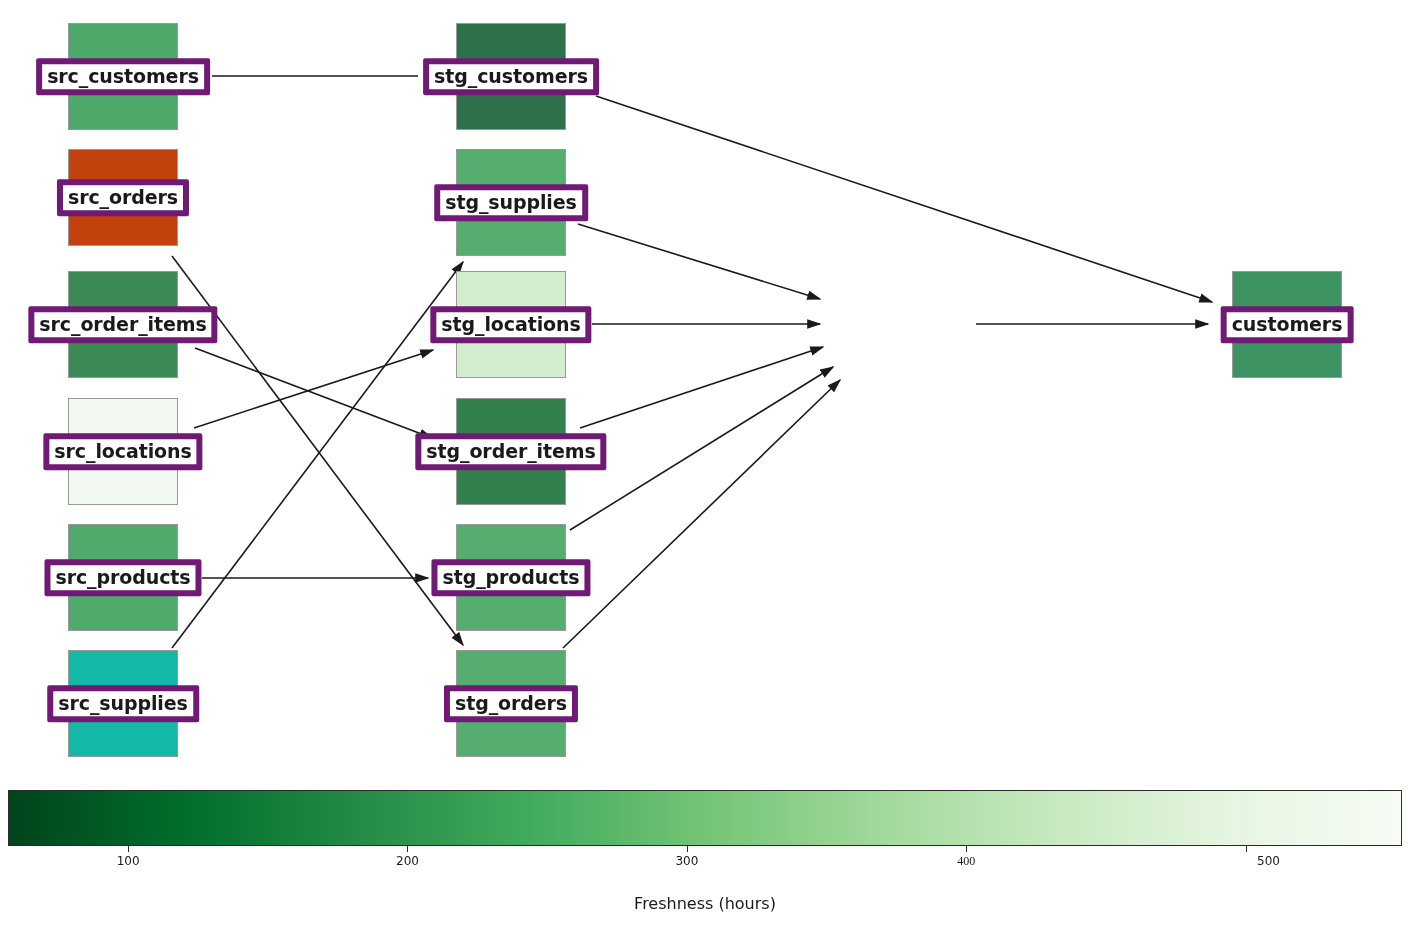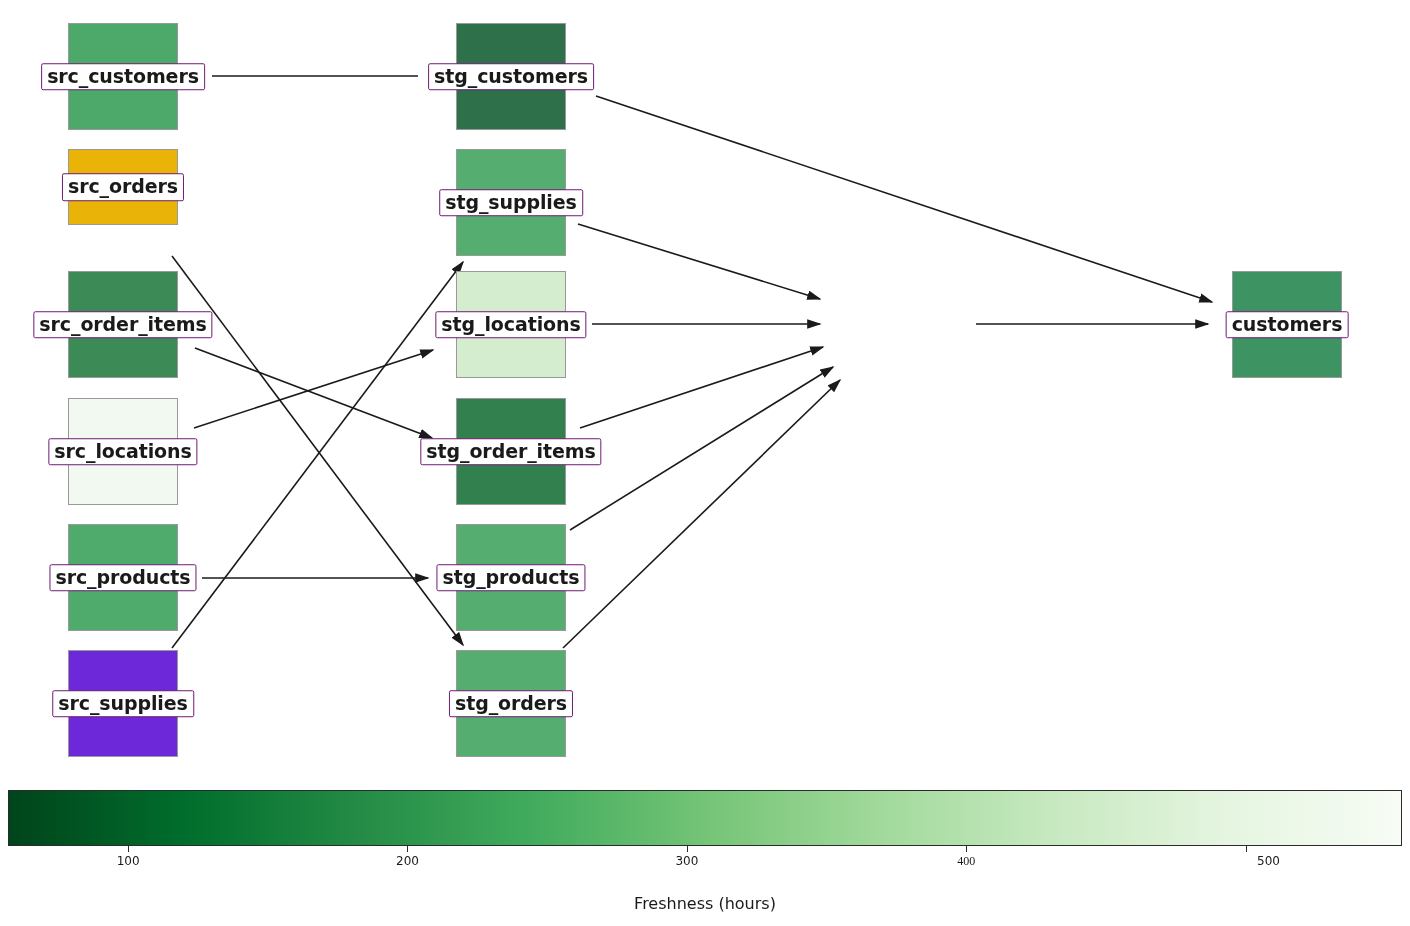--- a/index.html
+++ b/index.html
@@ -40,21 +40,21 @@
     align-items: center;
     justify-content: center;
   }
   .node-label {
     position: absolute;
     left: 50%;
     top: 50%;
     transform: translate(-50%, -50%);
     white-space: nowrap;
     background: #ffffff;
-    border: 1px solid #701a75;
+    border: 6px solid #701a75;
     border-radius: 2px;
     padding: 2px 5px 3px 5px;
     font-family: "DejaVu Sans", "Liberation Sans", sans-serif;
     font-size: 19px;
     font-weight: bold;
     color: #1a1a1a;
     line-height: 1.08;
     letter-spacing: -0.1px;
   }
   
@@ -146,37 +146,37 @@
 
       <line x1="596" y1="96" x2="1212" y2="302" stroke="#1a1a1a" stroke-width="1.6" marker-end="url(#arrowhead)"></line>
 
       <line x1="976" y1="324" x2="1208" y2="324" stroke="#1a1a1a" stroke-width="1.6" marker-end="url(#arrowhead)"></line>
     </svg>
 
     <div class="node" style="left:68px; top:23px; width:110px; height:107px; background:#4ca96a;">
       <span class="node-label">src_customers</span>
     </div>
 
-    <div class="node" style="left:68px; top:149px; width:110px; height:76px; background:#eab308;">
+    <div class="node" style="left:68px; top:149px; width:110px; height:97px; background:#c2410c;">
       <span class="node-label">src_orders</span>
     </div>
 
     <div class="node" style="left:68px; top:271px; width:110px; height:107px; background:#3c8a56;">
       <span class="node-label">src_order_items</span>
     </div>
 
     <div class="node" style="left:68px; top:524px; width:110px; height:107px; background:#4fab6c;">
       <span class="node-label">src_products</span>
     </div>
 
     <div class="node" style="left:68px; top:398px; width:110px; height:107px; background:#f2f9f1;">
       <span class="node-label">src_locations</span>
     </div>
 
-    <div class="node" style="left:68px; top:650px; width:110px; height:107px; background:#6d28d9;">
+    <div class="node" style="left:68px; top:650px; width:110px; height:107px; background:#14b8a6;">
       <span class="node-label">src_supplies</span>
     </div>
 
     <div class="node" style="left:456px; top:23px; width:110px; height:107px; background:#2e7049;">
       <span class="node-label">stg_customers</span>
     </div>
 
     <div class="node" style="left:456px; top:149px; width:110px; height:107px; background:#55ad70;">
       <span class="node-label">stg_supplies</span>
     </div>

